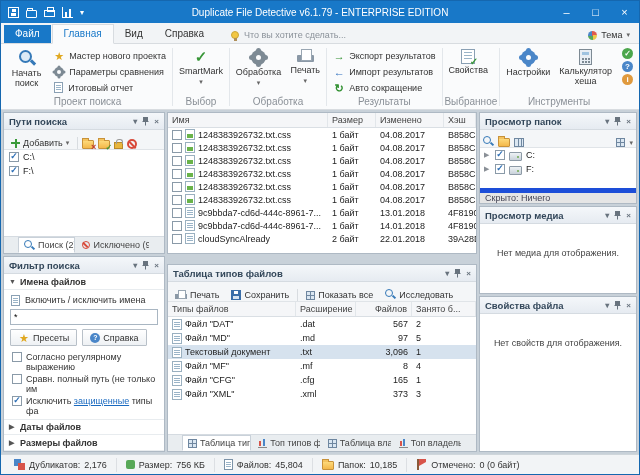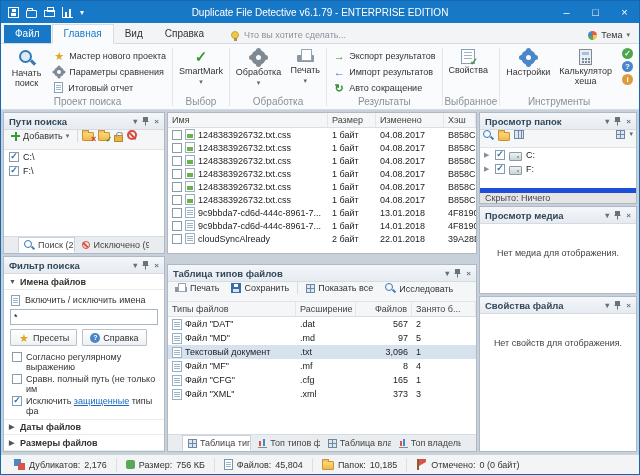--- a/index.html
+++ b/index.html
@@ -112,21 +112,21 @@
 
   
   .main{flex:1;display:flex;gap:2px;padding:2px;background:#c8d1d9;overflow:hidden}
   .colL{flex:0 0 162px;display:flex;flex-direction:column;gap:2px;overflow:hidden}
   .colC{flex:1;display:flex;flex-direction:column;gap:10px;overflow:hidden}
   .colR{flex:0 0 158px;display:flex;flex-direction:column;gap:2px;overflow:hidden}
   .panel{background:#fff;border:1px solid #aeb9c4;display:flex;flex-direction:column;overflow:hidden}
   .phead{flex:0 0 17px;background:linear-gradient(#f4f7fa,#e6ebf1);border-bottom:1px solid #d5dbe1;display:flex;align-items:center;padding:0 5px;font-weight:bold;color:#33475a;font-size:9.5px;white-space:nowrap}
   .phead .sp{flex:1}
   .ph-ic{color:#68737e;font-size:8px;margin-left:5px;display:flex;align-items:center}
-  .ptool{flex:0 0 20px;display:flex;align-items:flex-start;background:#f4f6f8;border-bottom:1px solid #e0e4e8;padding:0 3px;gap:4px}
+  .ptool{flex:0 0 20px;display:flex;align-items:flex-end;background:#f4f6f8;border-bottom:1px solid #e0e4e8;padding:0 3px;gap:4px}
   .tbtn{display:flex;align-items:center;gap:3px;padding:1px 4px;color:#333;white-space:nowrap}
   .tsep{width:1px;height:12px;background:#d8dce0}
   .cb{width:10px;height:10px;border:1px solid #8a9aa8;background:#fff;display:inline-flex;align-items:center;justify-content:center;flex:0 0 auto;font-size:9px;color:#2a6db5;font-weight:bold;line-height:1}
   .cb.checked::after{content:"✓";margin-top:-1px}
   .btabs{flex:0 0 17px;display:flex;background:#e9edf0;border-top:1px solid #d5dbe1;align-items:stretch;padding:0 14px;gap:1px}
   .btab{display:flex;align-items:center;gap:3px;padding:0 5px;color:#444;border:1px solid transparent;white-space:nowrap;overflow:hidden}
   .btab.active{background:#fff;border-color:#c9d1d9;border-bottom-color:#fff}
   .spacer{flex:1}
 
   

